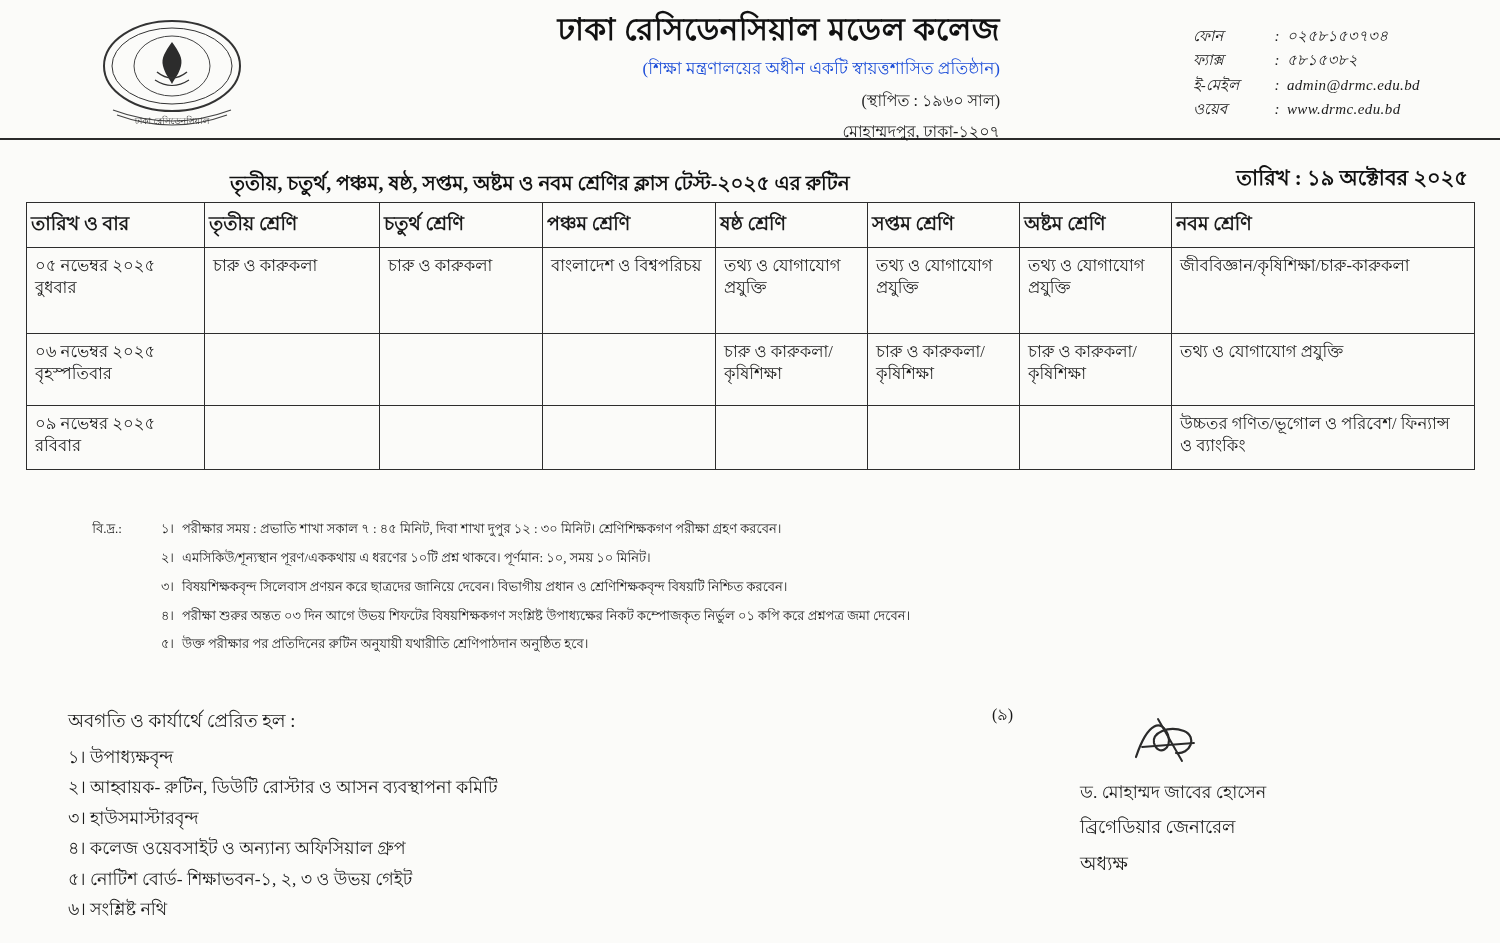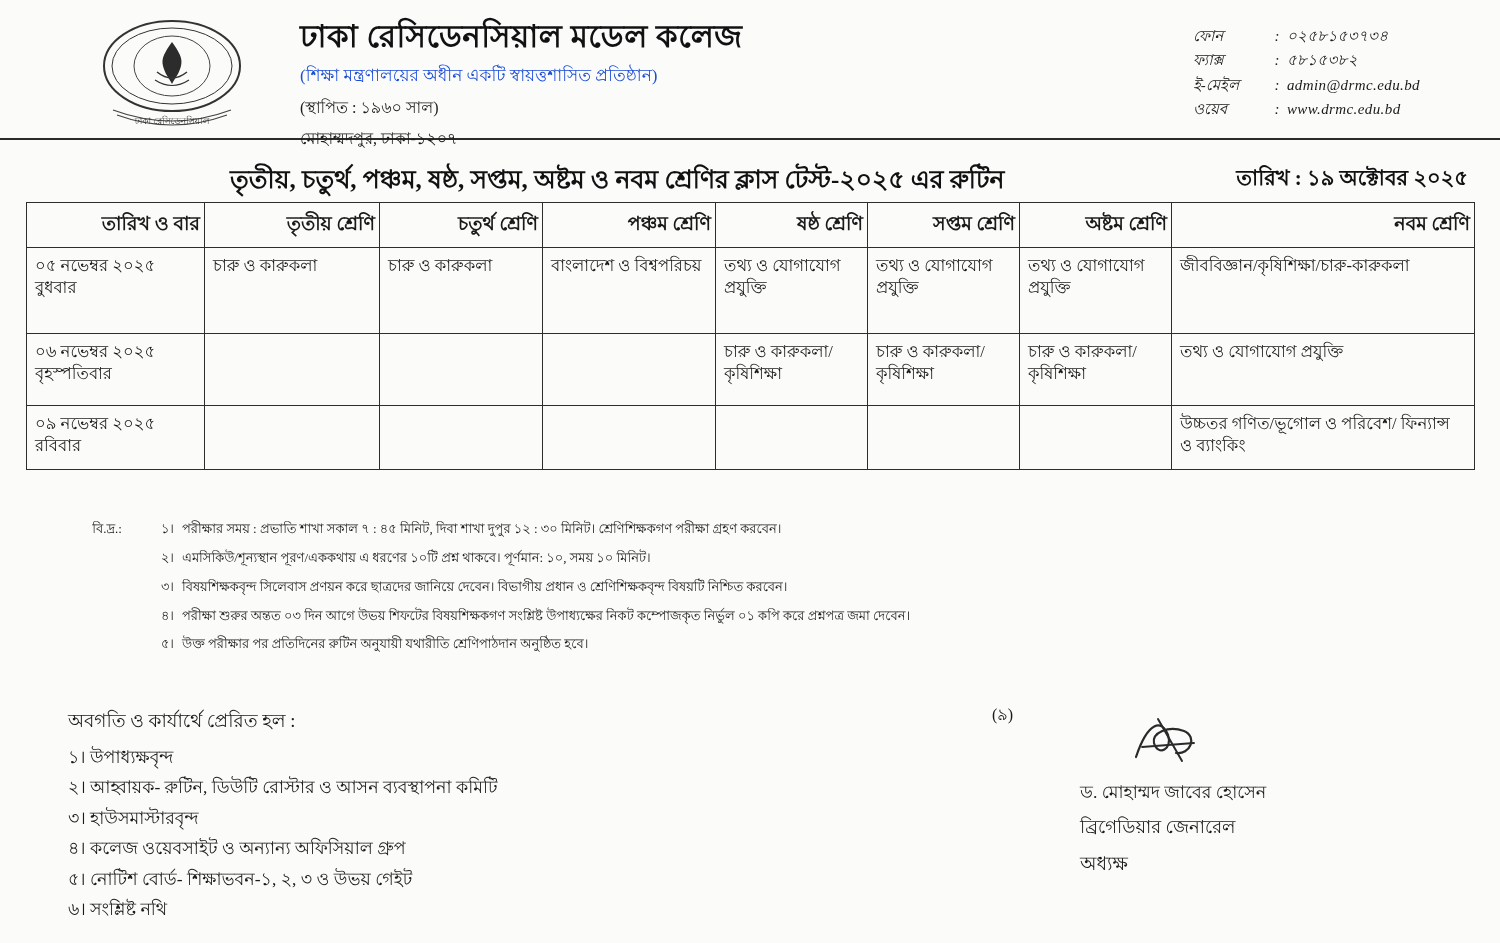--- a/index.html
+++ b/index.html
@@ -33,23 +33,23 @@
     left: 95px;
     top: 14px;
     width: 155px;
     height: 118px;
   }
   .logo svg { display: block; }
 
   .head-center {
     position: absolute;
     left: 300px;
-    top: 19px;
+    top: 12px;
     width: 700px;
-    text-align: left;
+    text-align: right;
   }
   .college-name {
     font-size: 31px;
     font-weight: 700;
     letter-spacing: 0.5px;
     color: #111;
     line-height: 1.15;
   }
   .college-sub {
     font-size: 17px;
@@ -82,22 +82,22 @@
 
   
   .title-row {
     position: relative;
     margin-top: 20px;
     height: 42px;
   }
   .main-title {
     position: absolute;
     left: 230px;
-    top: 0;
-    font-size: 25px;
+    top: 8px;
+    font-size: 20px;
     font-weight: 700;
     color: #111;
     white-space: nowrap;
   }
   .date-right {
     position: absolute;
     right: 32px;
     top: 2px;
     font-size: 21px;
     font-weight: 700;
@@ -118,21 +118,21 @@
     table-layout: fixed;
   }
   table.routine th, table.routine td {
     border: 1.5px solid #2d2d2d;
     vertical-align: top;
     padding: 7px 8px 6px 8px;
     font-size: 16.5px;
     line-height: 1.35;
   }
   table.routine th {
-    text-align: right;
+    text-align: left;
     font-weight: 700;
     font-size: 19px;
     padding: 8px 4px 10px 4px;
     vertical-align: middle;
   }
   col.c-date  { width: 178px; }
   col.c-c3    { width: 175px; }
   col.c-c4    { width: 163px; }
   col.c-c5    { width: 173px; }
   col.c-c6    { width: 152px; }

